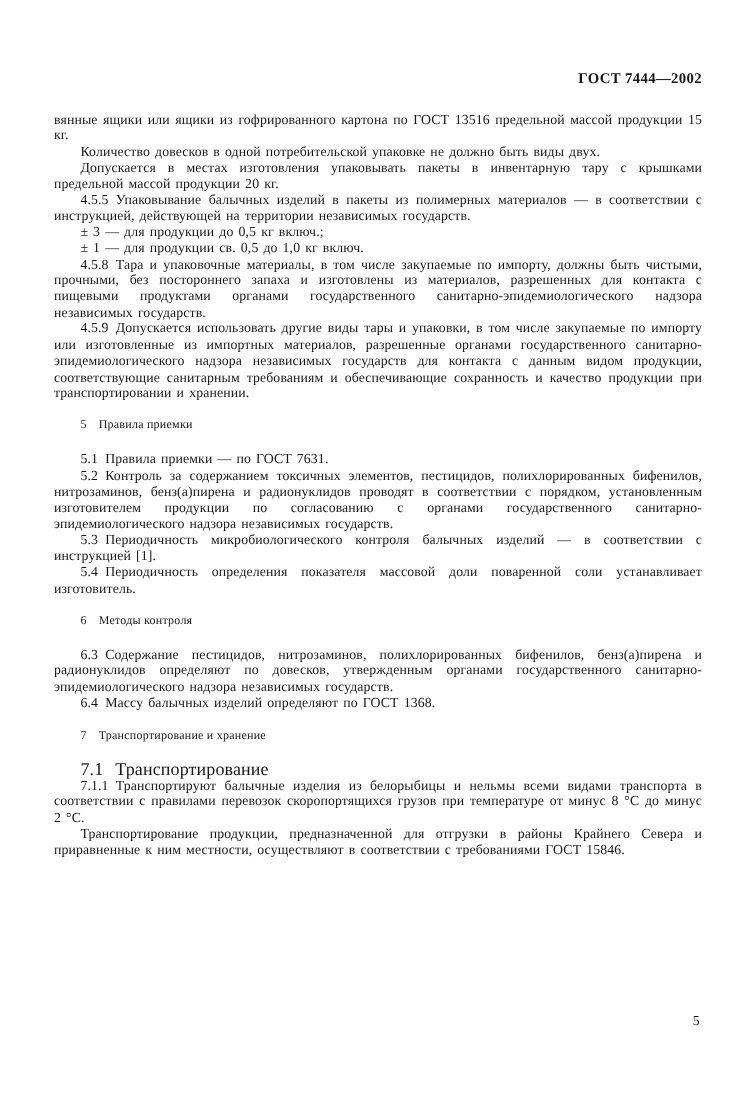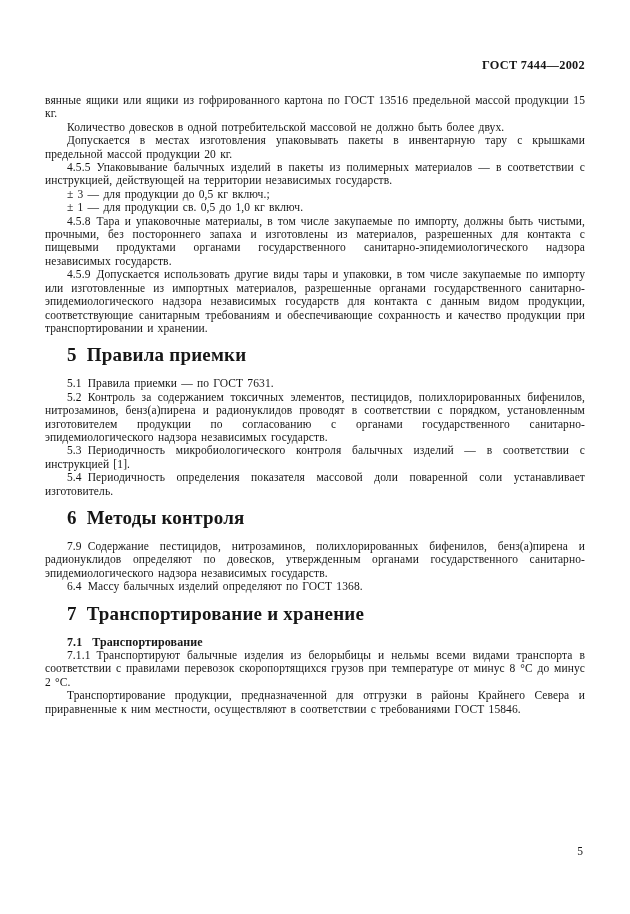--- a/index.html
+++ b/index.html
@@ -34,31 +34,31 @@
     font-size: 11.5px;
     line-height: 13.4px;
     text-align: justify;
     text-align-last: left;
     margin: 0;
     word-spacing: 1.2px;
     letter-spacing: 0.1px;
   }
   .para.indent { text-indent: 22px; }
   .sec {
-    font-size: 19px;
+    font-size: 10px;
     line-height: 16px;
-    font-weight: 700;
+    font-weight: 400;
     margin: 12px 0 14px 0;
     padding-left: 22px;
     letter-spacing: 0.2px;
   }
   .subsec {
-    font-size: 12px;
+    font-size: 15px;
     line-height: 13.4px;
-    font-weight: 700;
+    font-weight: 400;
     margin: 10px 0 0 0;
     padding-left: 22px;
     letter-spacing: 0.1px;
   }
   .pnum  { margin-right: 6px; }
   .hnum  { margin-right: 10px; }
   .pagenum {
     position: absolute;
     top: 845px;
     right: 47px;
@@ -67,34 +67,34 @@
   }
 </style>
 </head>
 <body>
 
 <div class="sheet">
   <div class="content">
     <div class="runhead">ГОСТ 7444—2002</div>
     <main id="doc-body">
         <p class="para"><span>вянные ящики или ящики из гофрированного картона по ГОСТ 13516 предельной массой продукции 15 кг.</span></p>
-        <p class="para indent"><span>Количество довесков в одной потребительской массовой не должно быть более двух.</span></p>
+        <p class="para indent"><span>Количество довесков в одной потребительской упаковке не должно быть виды двух.</span></p>
         <p class="para indent"><span>Допускается в местах изготовления упаковывать пакеты в инвентарную тару с крышками предельной массой продукции 20 кг.</span></p>
         <p class="para indent"><span class="pnum">4.5.5</span><span>Упаковывание балычных изделий в пакеты из полимерных материалов — в соответствии с инструкцией, действующей на территории независимых государств.</span></p>
         <p class="para indent"><span>± 3 — для продукции до 0,5 кг включ.;</span></p>
         <p class="para indent"><span>± 1 — для продукции св. 0,5 до 1,0 кг включ.</span></p>
         <p class="para indent"><span class="pnum">4.5.8</span><span>Тара и упаковочные материалы, в том числе закупаемые по импорту, должны быть чистыми, прочными, без постороннего запаха и изготовлены из материалов, разрешенных для контакта с пищевыми продуктами органами государственного санитарно-эпидемиологического надзора независимых государств.</span></p>
         <p class="para indent"><span class="pnum">4.5.9</span><span>Допускается использовать другие виды тары и упаковки, в том числе закупаемые по импорту или изготовленные из импортных материалов, разрешенные органами государственного санитарно-эпидемиологического надзора независимых государств для контакта с данным видом продукции, соответствующие санитарным требованиям и обеспечивающие сохранность и качество продукции при транспортировании и хранении.</span></p>
         <h2 class="sec"><span class="hnum">5</span><span>Правила приемки</span></h2>
         <p class="para indent"><span class="pnum">5.1</span><span>Правила приемки — по ГОСТ 7631.</span></p>
         <p class="para indent"><span class="pnum">5.2</span><span>Контроль за содержанием токсичных элементов, пестицидов, полихлорированных бифенилов, нитрозаминов, бенз(а)пирена и радионуклидов проводят в соответствии с порядком, установленным изготовителем продукции по согласованию с органами государственного санитарно-эпидемиологического надзора независимых государств.</span></p>
         <p class="para indent"><span class="pnum">5.3</span><span>Периодичность микробиологического контроля балычных изделий — в соответствии с инструкцией [1].</span></p>
         <p class="para indent"><span class="pnum">5.4</span><span>Периодичность определения показателя массовой доли поваренной соли устанавливает изготовитель.</span></p>
         <h2 class="sec"><span class="hnum">6</span><span>Методы контроля</span></h2>
-        <p class="para indent"><span class="pnum">7.9</span><span>Содержание пестицидов, нитрозаминов, полихлорированных бифенилов, бенз(а)пирена и радионуклидов определяют по довесков, утвержденным органами государственного санитарно-эпидемиологического надзора независимых государств.</span></p>
+        <p class="para indent"><span class="pnum">6.3</span><span>Содержание пестицидов, нитрозаминов, полихлорированных бифенилов, бенз(а)пирена и радионуклидов определяют по довесков, утвержденным органами государственного санитарно-эпидемиологического надзора независимых государств.</span></p>
         <p class="para indent"><span class="pnum">6.4</span><span>Массу балычных изделий определяют по ГОСТ 1368.</span></p>
         <h2 class="sec"><span class="hnum">7</span><span>Транспортирование и хранение</span></h2>
         <h3 class="subsec"><span class="hnum">7.1</span><span>Транспортирование</span></h3>
         <p class="para indent"><span class="pnum">7.1.1</span><span>Транспортируют балычные изделия из белорыбицы и нельмы всеми видами транспорта в соответствии с правилами перевозок скоропортящихся грузов при температуре от минус 8 °С до минус 2 °С.</span></p>
         <p class="para indent"><span>Транспортирование продукции, предназначенной для отгрузки в районы Крайнего Севера и приравненные к ним местности, осуществляют в соответствии с требованиями ГОСТ 15846.</span></p>
       </main>
   </div>
   <div class="pagenum">5</div>
 </div>
 

